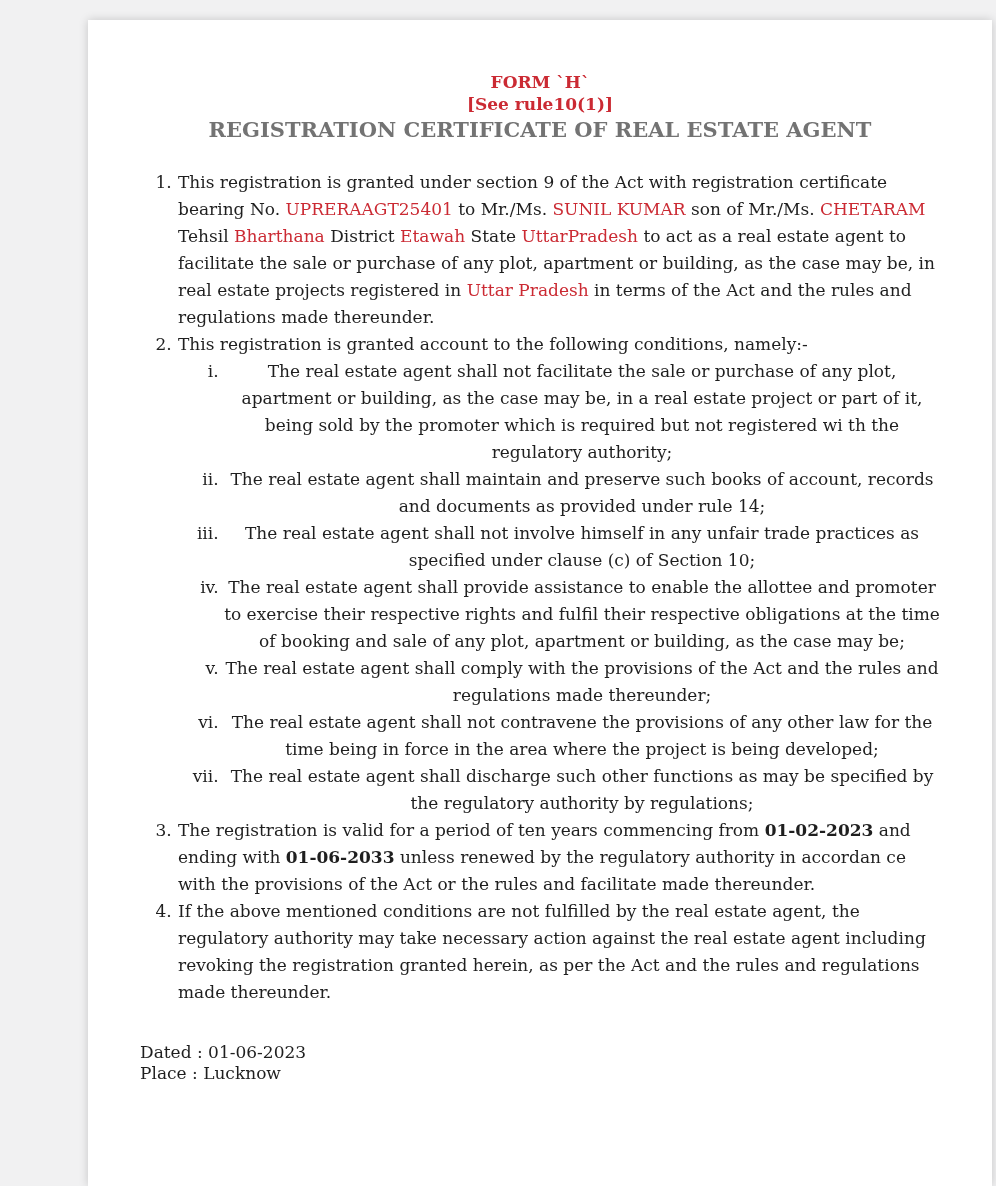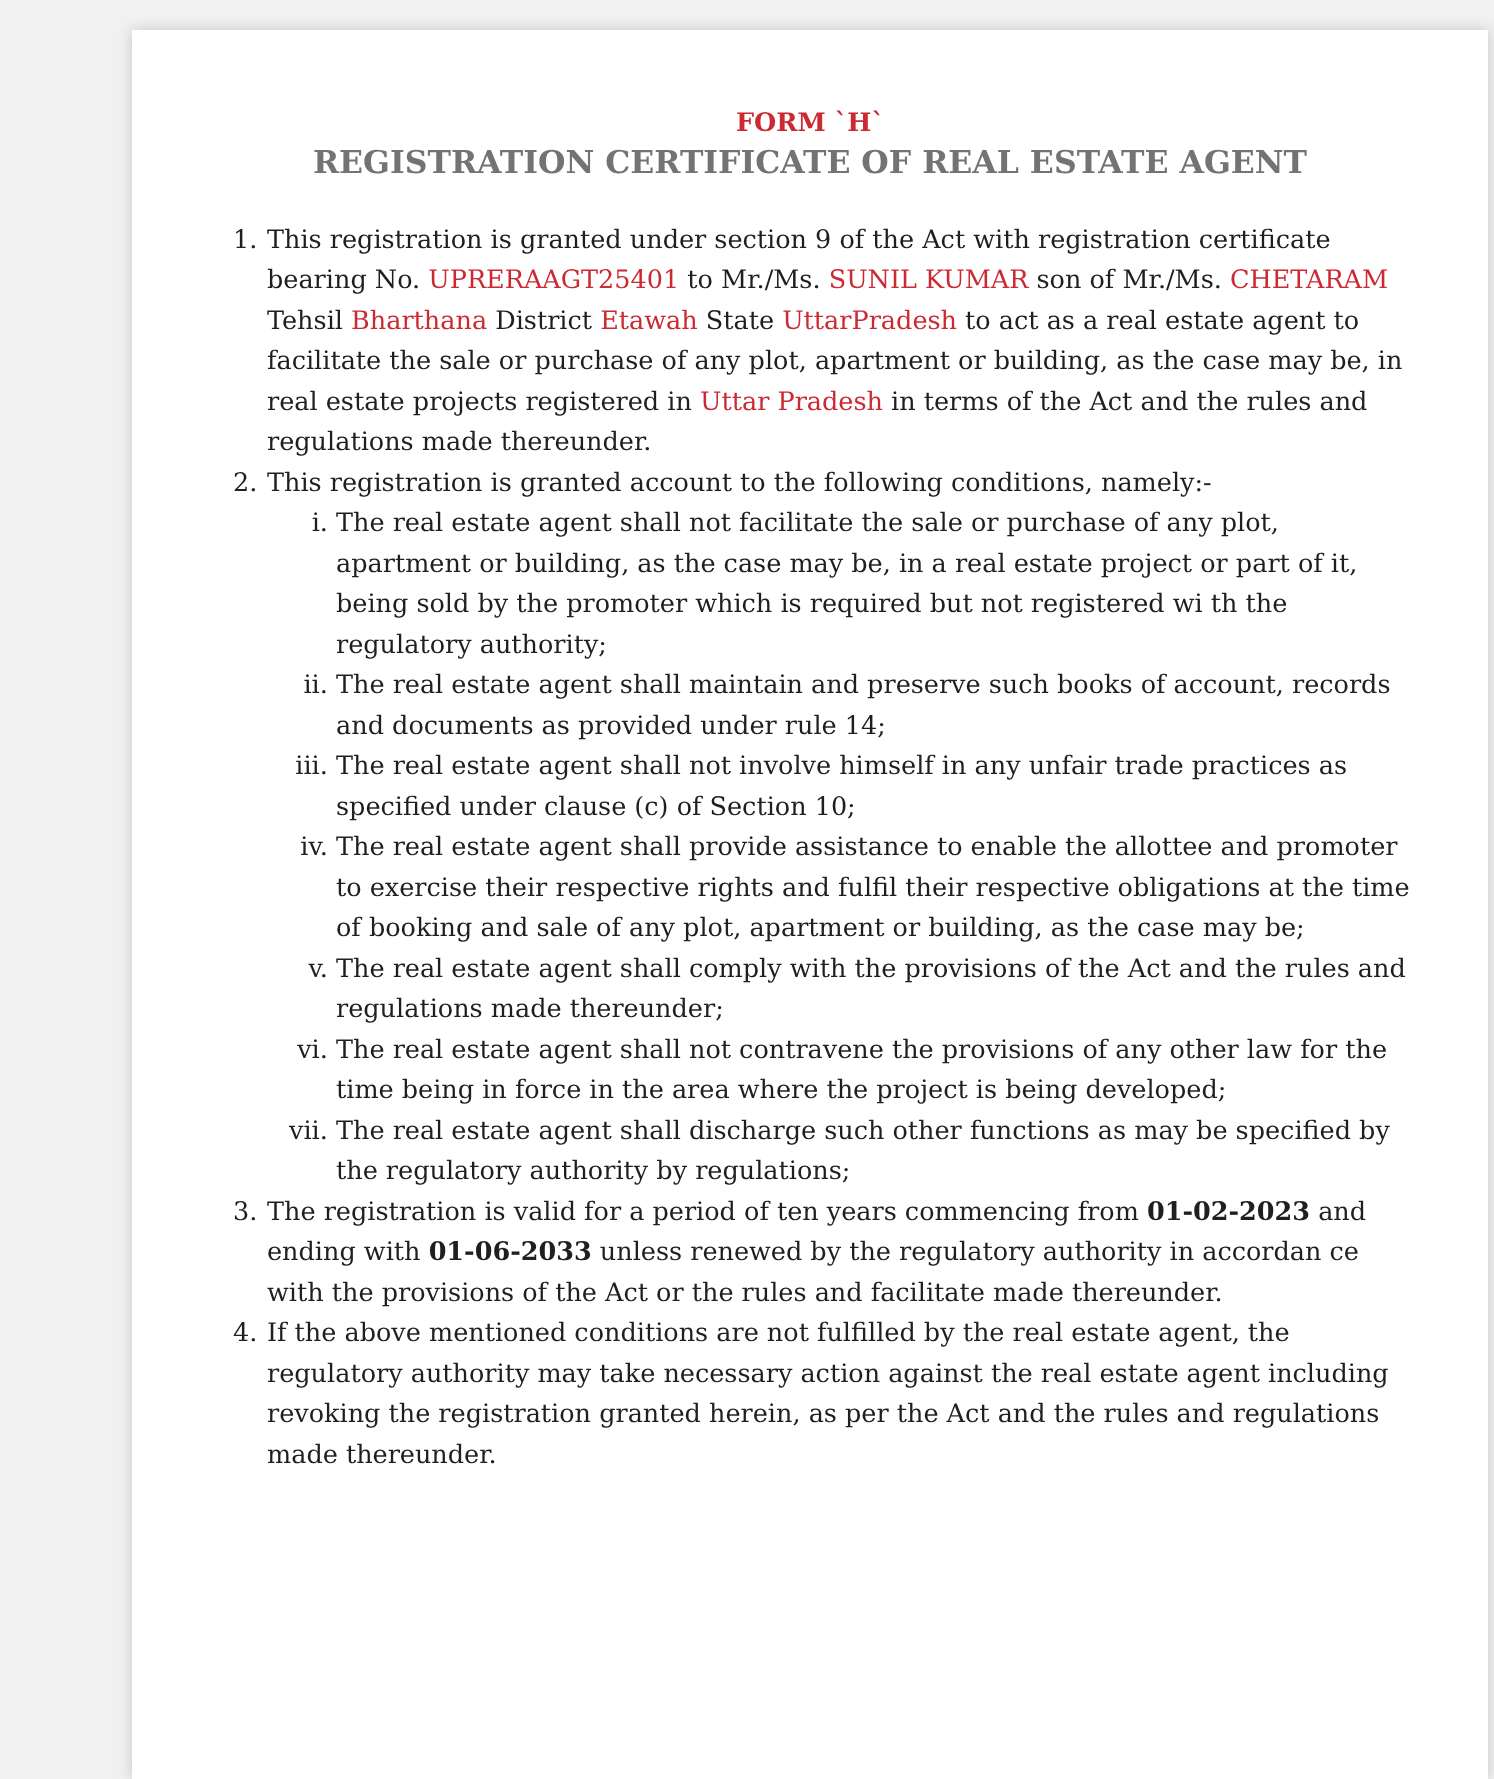--- a/index.html
+++ b/index.html
@@ -51,20 +51,21 @@
     padding-left: 37px;
     font-size: 17px;
     line-height: 27px;
     list-style: decimal outside;
   }
   ol.clauses > li { padding-left: 1px; }
   ol.subclauses {
     list-style: lower-roman outside;
     padding-left: 46px;
     margin: 0;
+    text-align: center;
   }
   .red { color: var(--accent-red); }
   .bold { font-weight: 700; }
   .dateplace {
     margin-top: 36px;
     font-size: 17px;
     line-height: 21px;
   }
   .signature {
     margin-top: 20px;
@@ -78,20 +79,21 @@
 </style>
 </head>
 <body>
 
 <div class="canvas">
   <div class="sheet">
     <div class="content">
 
       <div class="doc-header">
         <div class="form-no">FORM `H`</div>
+        <div class="rule-ref">[See rule10(1)]</div>
         <h1 class="doc-title">REGISTRATION CERTIFICATE OF REAL ESTATE AGENT</h1>
       </div>
 
       <ol class="clauses">
         <li><span>This registration is granted under section 9 of the Act with registration certificate bearing No. </span><span class="red">UPRERAAGT25401</span><span> to Mr./Ms. </span><span class="red">SUNIL KUMAR</span><span> son of Mr./Ms. </span><span class="red">CHETARAM</span><span> Tehsil </span><span class="red">Bharthana</span><span> District </span><span class="red">Etawah</span><span> State </span><span class="red">UttarPradesh</span><span> to act as a real estate agent to facilitate the sale or purchase of any plot, apartment or building, as the case may be, in real estate projects registered in </span><span class="red">Uttar Pradesh</span><span> in terms of the Act and the rules and regulations made thereunder.</span></li>
         <li>
           <span>This registration is granted account to the following conditions, namely:-</span>
           <ol class="subclauses">
             <li>The real estate agent shall not facilitate the sale or purchase of any plot, apartment or building, as the case may be, in a real estate project or part of it, being sold by the promoter which is required but not registered wi th the regulatory authority;</li>
             <li>The real estate agent shall maintain and preserve such books of account, records and documents as provided under rule 14;</li>
@@ -99,17 +101,21 @@
             <li>The real estate agent shall provide assistance to enable the allottee and promoter to exercise their respective rights and fulfil their respective obligations at the time of booking and sale of any plot, apartment or building, as the case may be;</li>
             <li>The real estate agent shall comply with the provisions of the Act and the rules and regulations made thereunder;</li>
             <li>The real estate agent shall not contravene the provisions of any other law for the time being in force in the area where the project is being developed;</li>
             <li>The real estate agent shall discharge such other functions as may be specified by the regulatory authority by regulations;</li>
           </ol>
         </li>
         <li><span>The registration is valid for a period of ten years commencing from </span><span class="bold">01-02-2023</span><span> and ending with </span><span class="bold">01-06-2033</span><span> unless renewed by the regulatory authority in accordan ce with the provisions of the Act or the rules and facilitate made thereunder.</span></li>
         <li>If the above mentioned conditions are not fulfilled by the real estate agent, the regulatory authority may take necessary action against the real estate agent including revoking the registration granted herein, as per the Act and the rules and regulations made thereunder.</li>
       </ol>
 
+      <div class="dateplace">
+        <div>Dated : 01-06-2023</div>
+        <div>Place : Lucknow</div>
+      </div>
 
 
     </div>
   </div>
 </div>
 
 </body></html>

